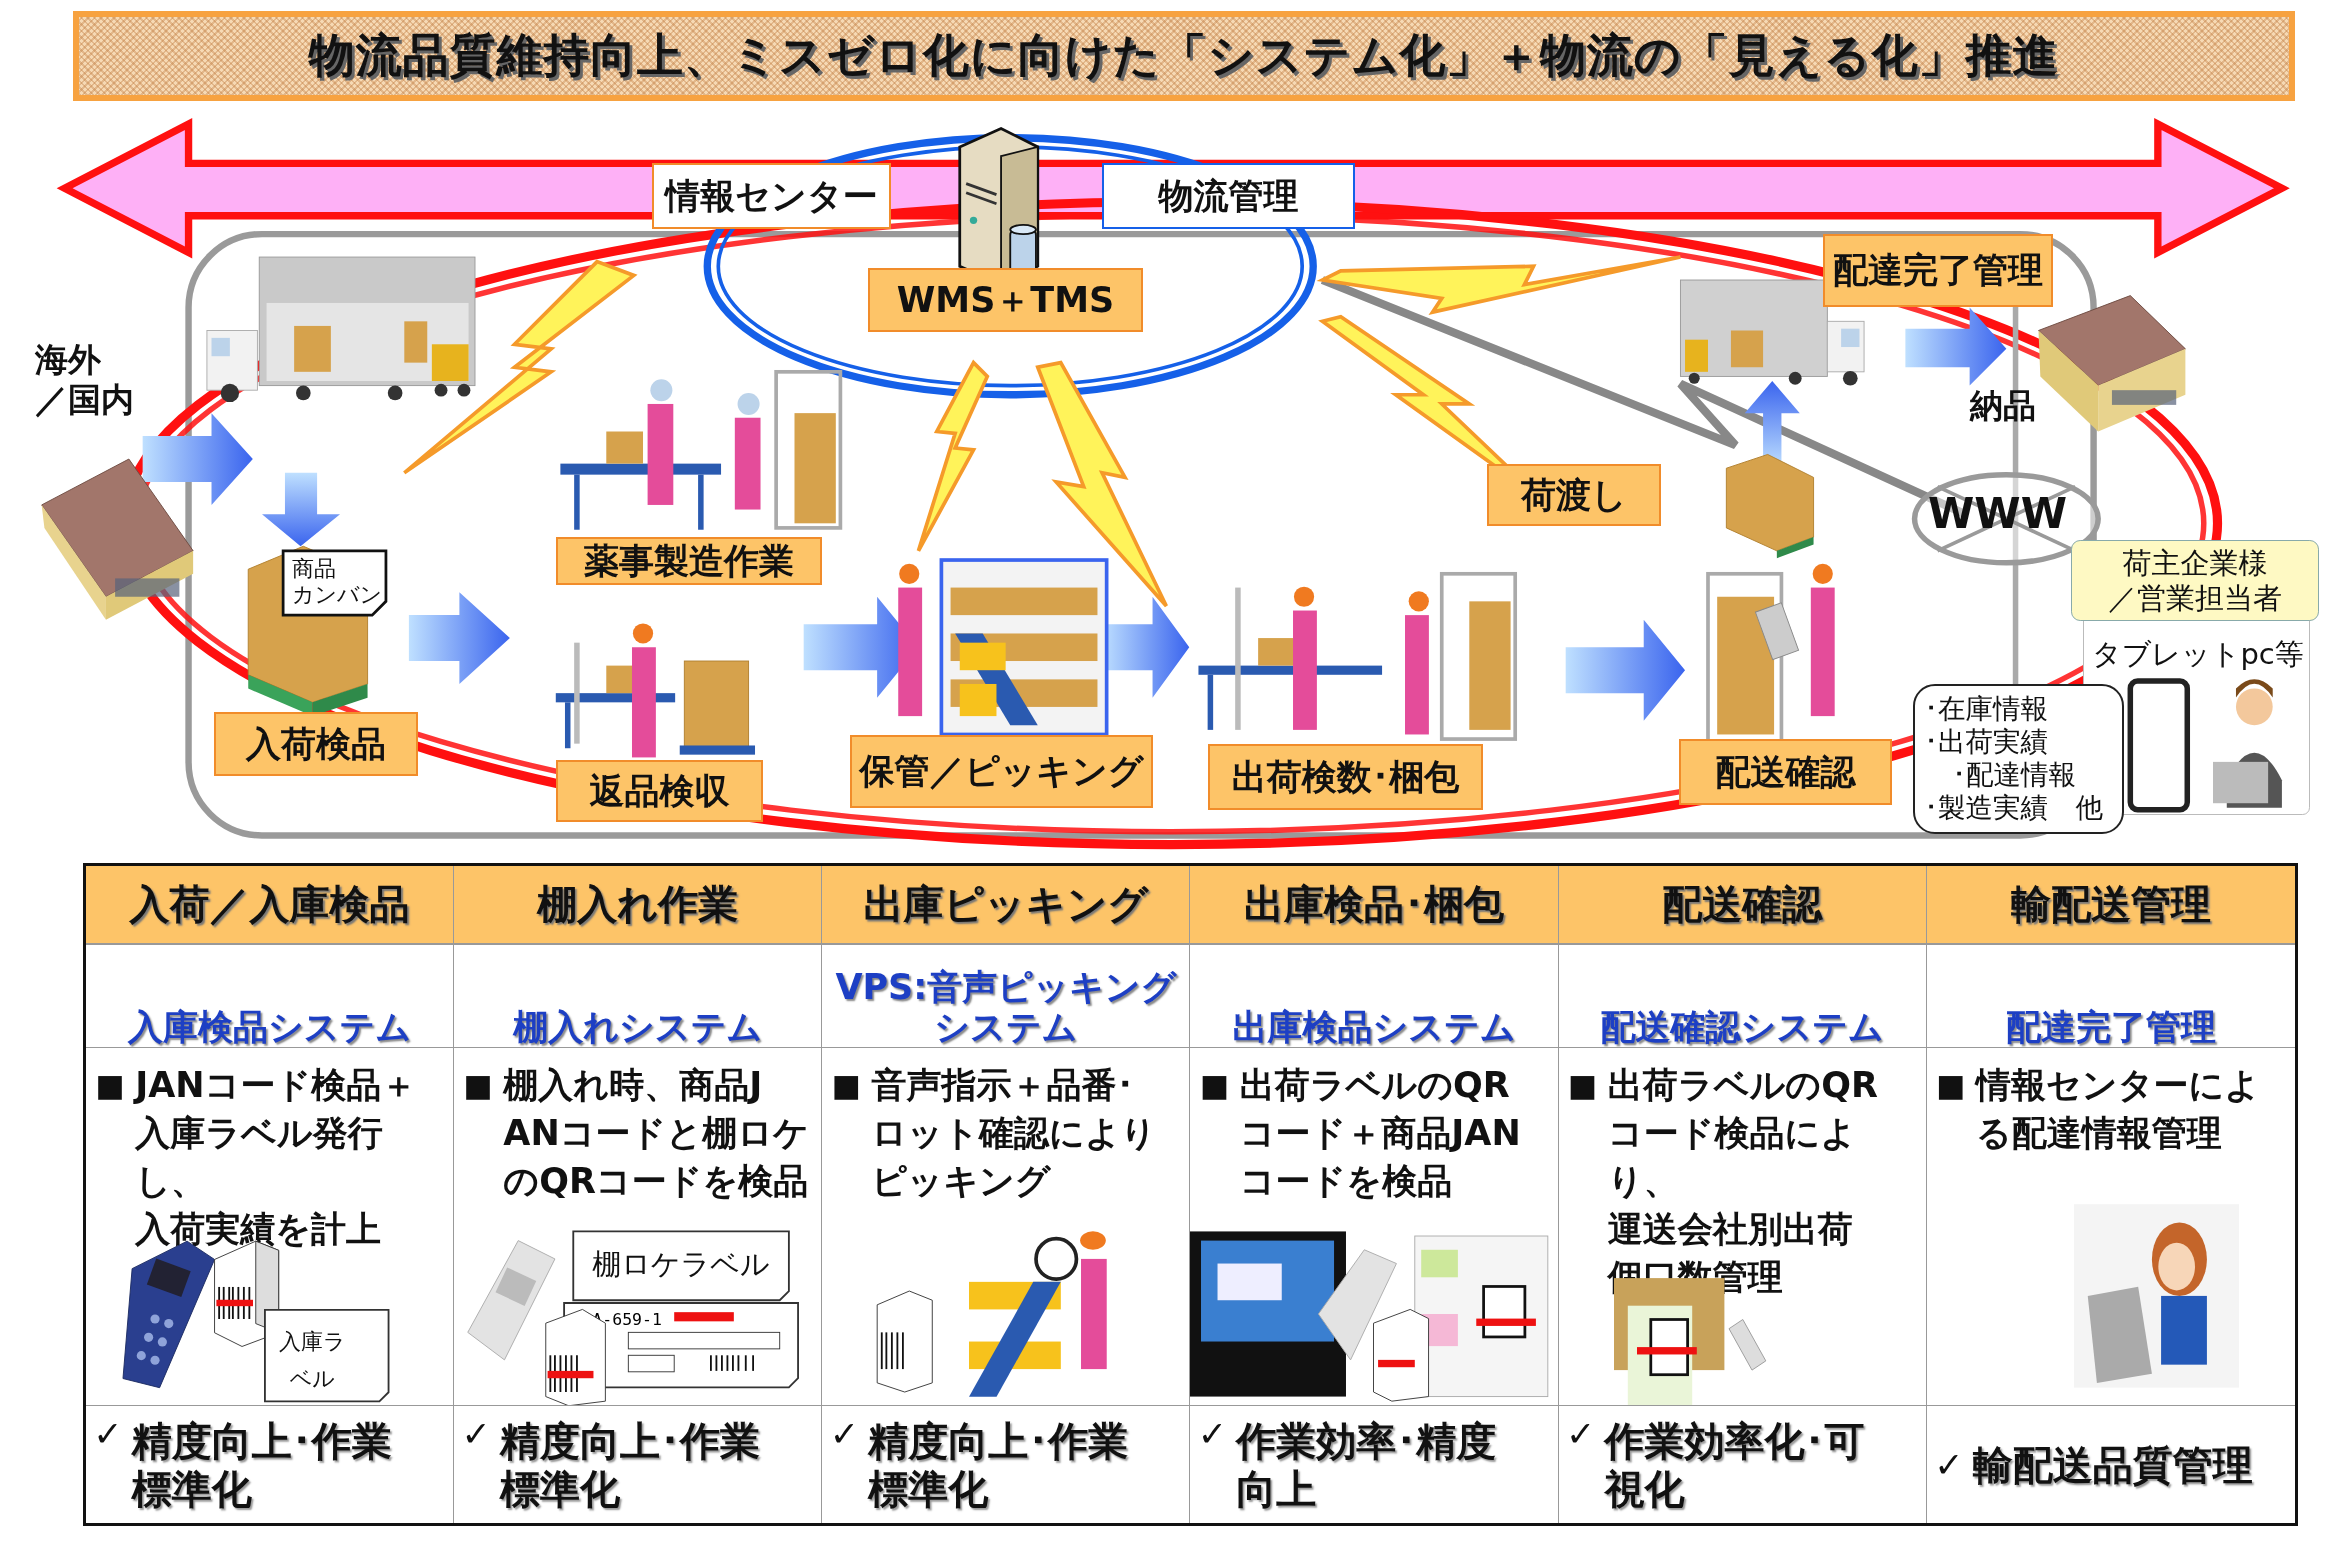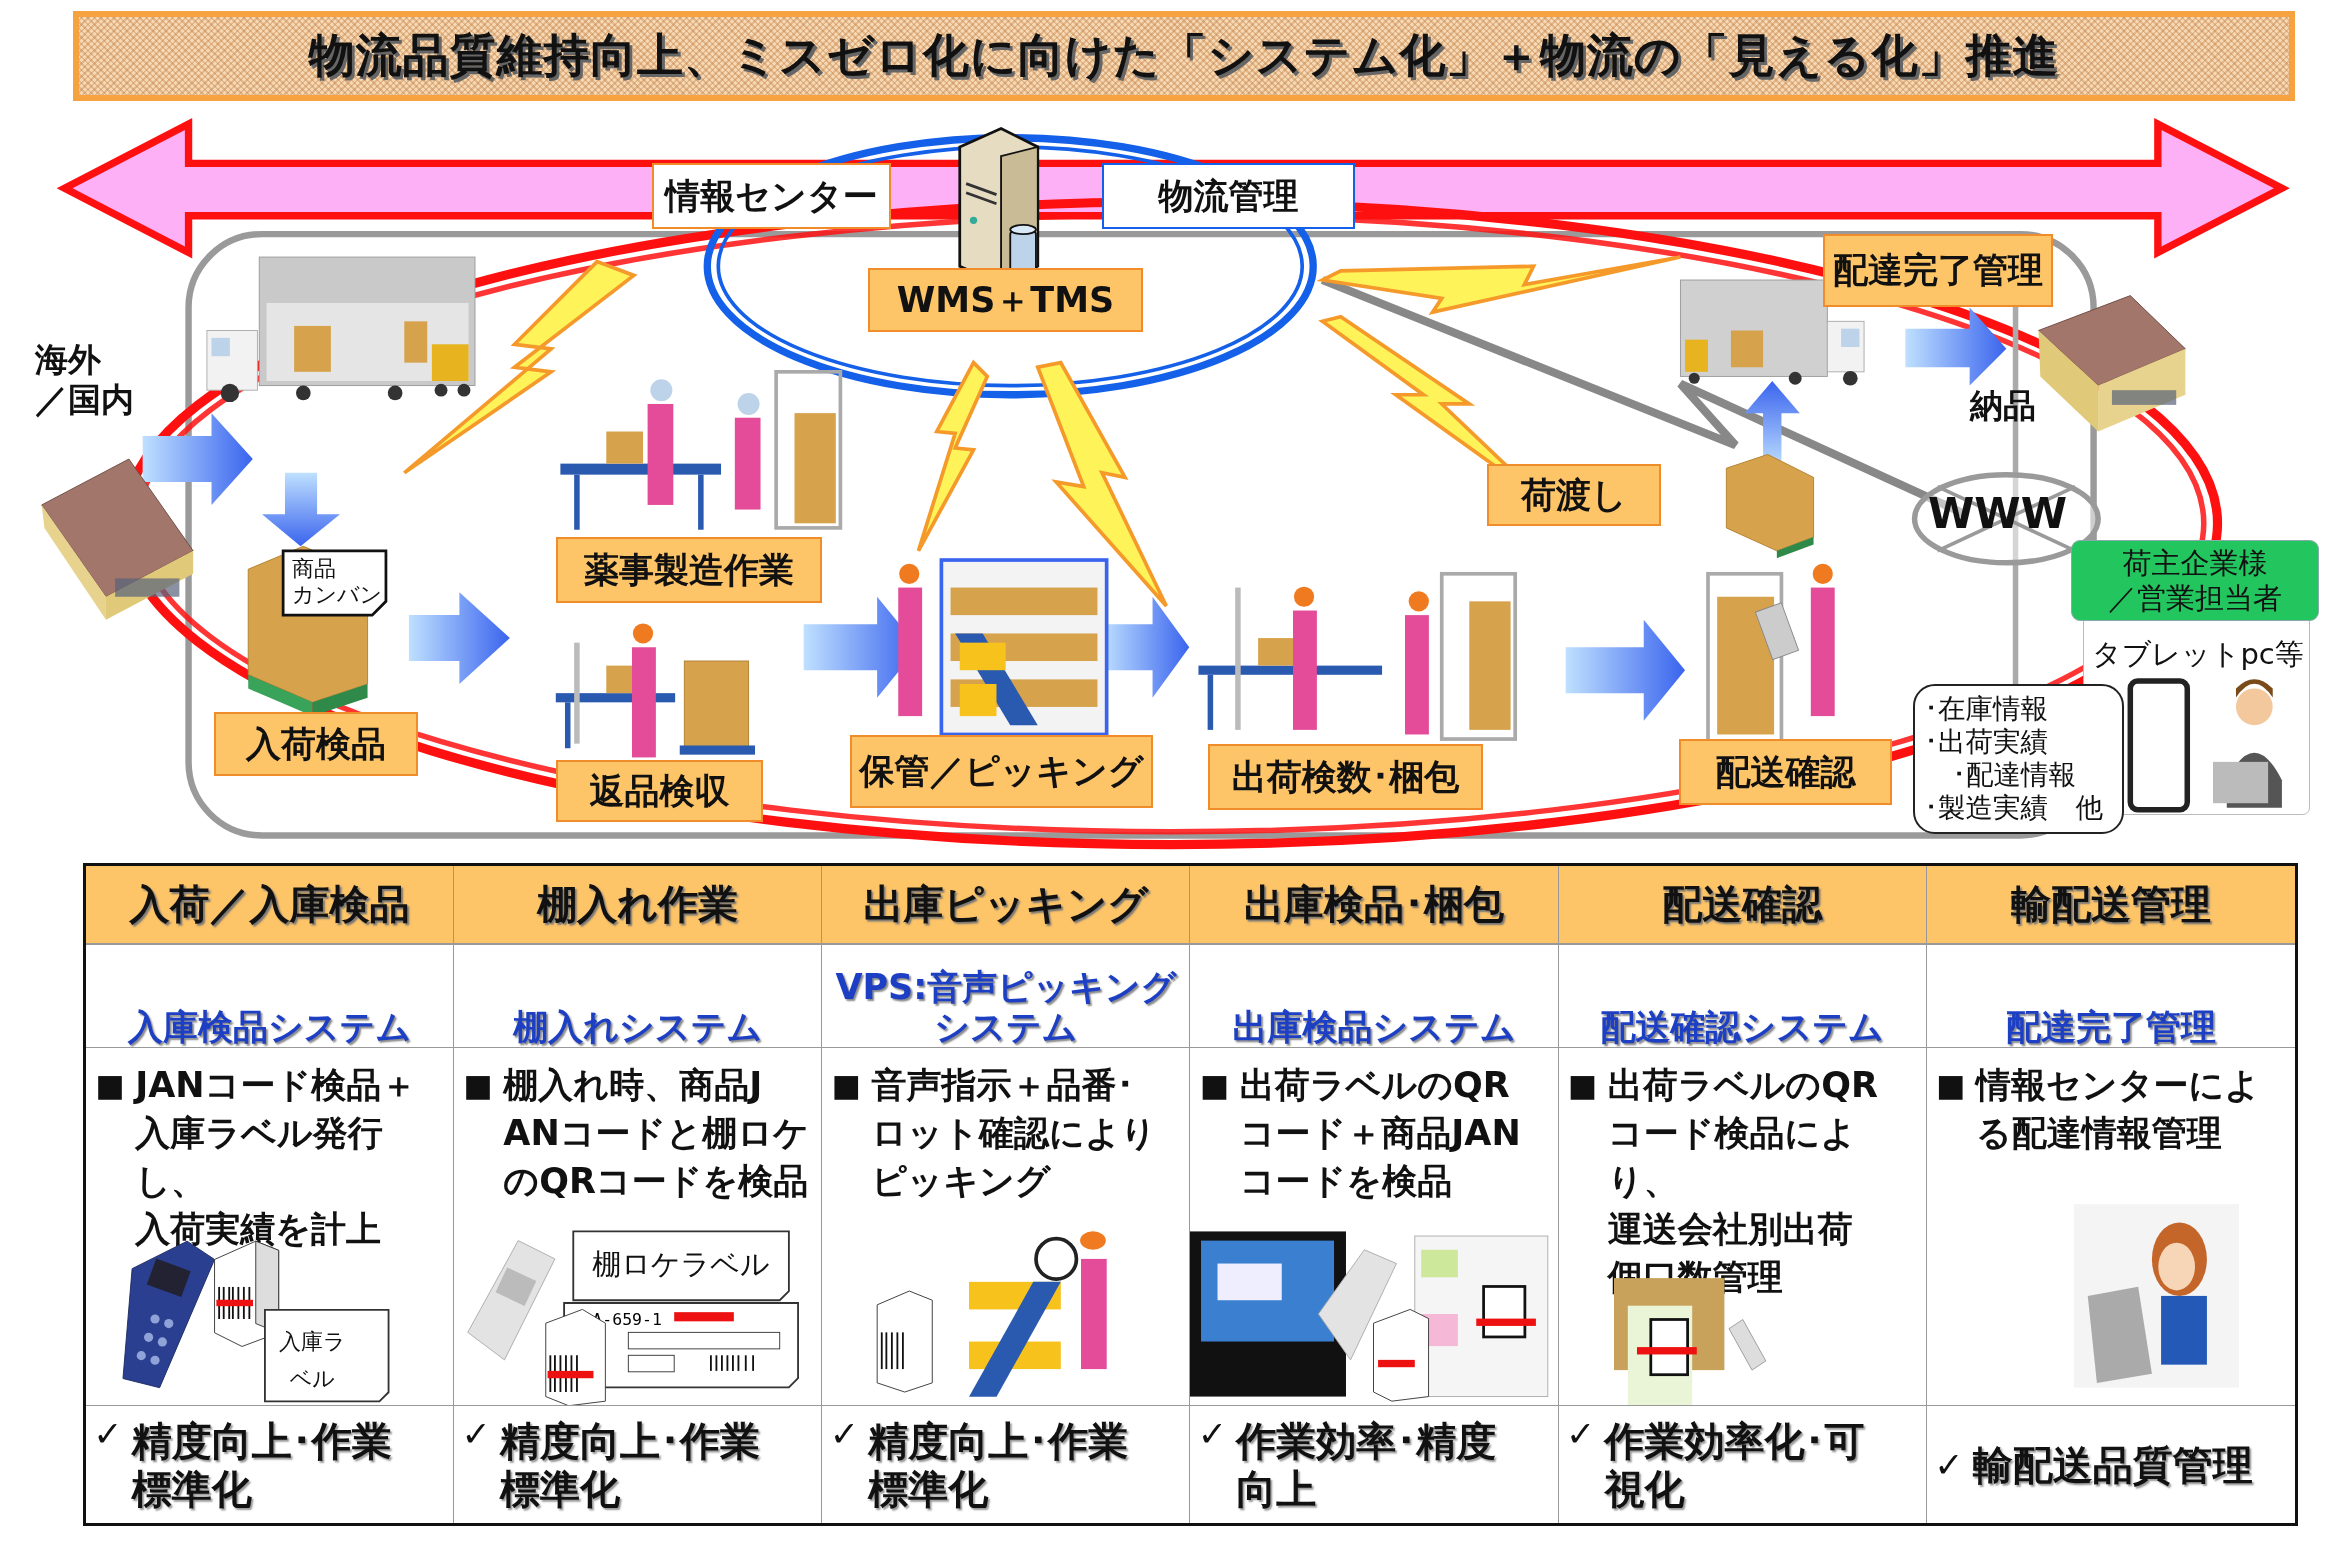--- a/index.html
+++ b/index.html
@@ -248,21 +248,21 @@
 
 <div class="plain-text" style="left:35px;top:340px;">海外
 ／国内</div>
 
 <div class="plain-text" style="left:292px;top:556px;font-size:22px;line-height:26px;font-weight:normal;">商品
 カンバン</div>
 
 <div class="orange-label" style="left:214px;top:712px;width:204px;height:64px;">
   <span>入荷検品</span>
 </div>
-<div class="orange-label" style="left:556px;top:537px;width:266px;height:66px;">
+<div class="orange-label" style="left:556px;top:537px;width:266px;height:48px;">
   <span>薬事製造作業</span>
 </div>
 <div class="orange-label" style="left:556px;top:760px;width:207px;height:62px;">
   <span>返品検収</span>
 </div>
 <div class="orange-label" style="left:850px;top:735px;width:303px;height:73px;">
   <span>保管／ピッキング</span>
 </div>
 <div class="orange-label" style="left:1208px;top:744px;width:275px;height:66px;">
   <span>出荷検数･梱包</span>
@@ -273,21 +273,21 @@
 <div class="orange-label" style="left:1487px;top:464px;width:174px;height:62px;">
   <span>荷渡し</span>
 </div>
 <div class="orange-label" style="left:1823px;top:234px;width:230px;height:73px;">
   <span>配達完了管理</span>
 </div>
 <div class="plain-text" style="left:1970px;top:386px;">納品</div>
 <div class="plain-text" style="left:1928px;top:494px;font-size:42px;">WWW</div>
 
 <div class="abs" style="left:2083px;top:588px;width:225px;height:225px;border:1.8px solid #bbb;border-radius:7.3px;background:#fff;"></div>
-<div class="abs" style="left:2071px;top:540px;width:248px;height:81px;background:#22c55e;border:1.8px solid #8aa;border-radius:9.2px;box-sizing:border-box;display:flex;align-items:center;justify-content:center;text-align:center;">
+<div class="abs" style="left:2071px;top:540px;width:248px;height:81px;background:#fef9c3;border:1.8px solid #8aa;border-radius:9.2px;box-sizing:border-box;display:flex;align-items:center;justify-content:center;text-align:center;">
   <span style="white-space:pre;font-size:29px;line-height:35px;font-family:'DejaVu Sans',sans-serif;">荷主企業様
 ／営業担当者</span>
 </div>
 <div class="plain-text" style="left:2092px;top:634px;font-size:29px;font-weight:normal;">タブレットpc等</div>
 <svg class="abs" style="left:2121px;top:670px;" width="184" height="147" viewBox="0 0 200 160">
   <rect x="10" y="12" width="62" height="140" rx="8" fill="#fff" stroke="#222" stroke-width="6"></rect>
   <circle cx="145" cy="40" r="20" fill="#f3c89c"></circle>
   <path d="M125,30 q20,-30 40,0 v-10 q-20,-20 -40,0z" fill="#7a4a1a"></path>
   <path d="M115,120 q30,-60 60,0 v30 h-60z" fill="#555"></path>
   <rect x="100" y="100" width="60" height="45" fill="#bbb"></rect>

